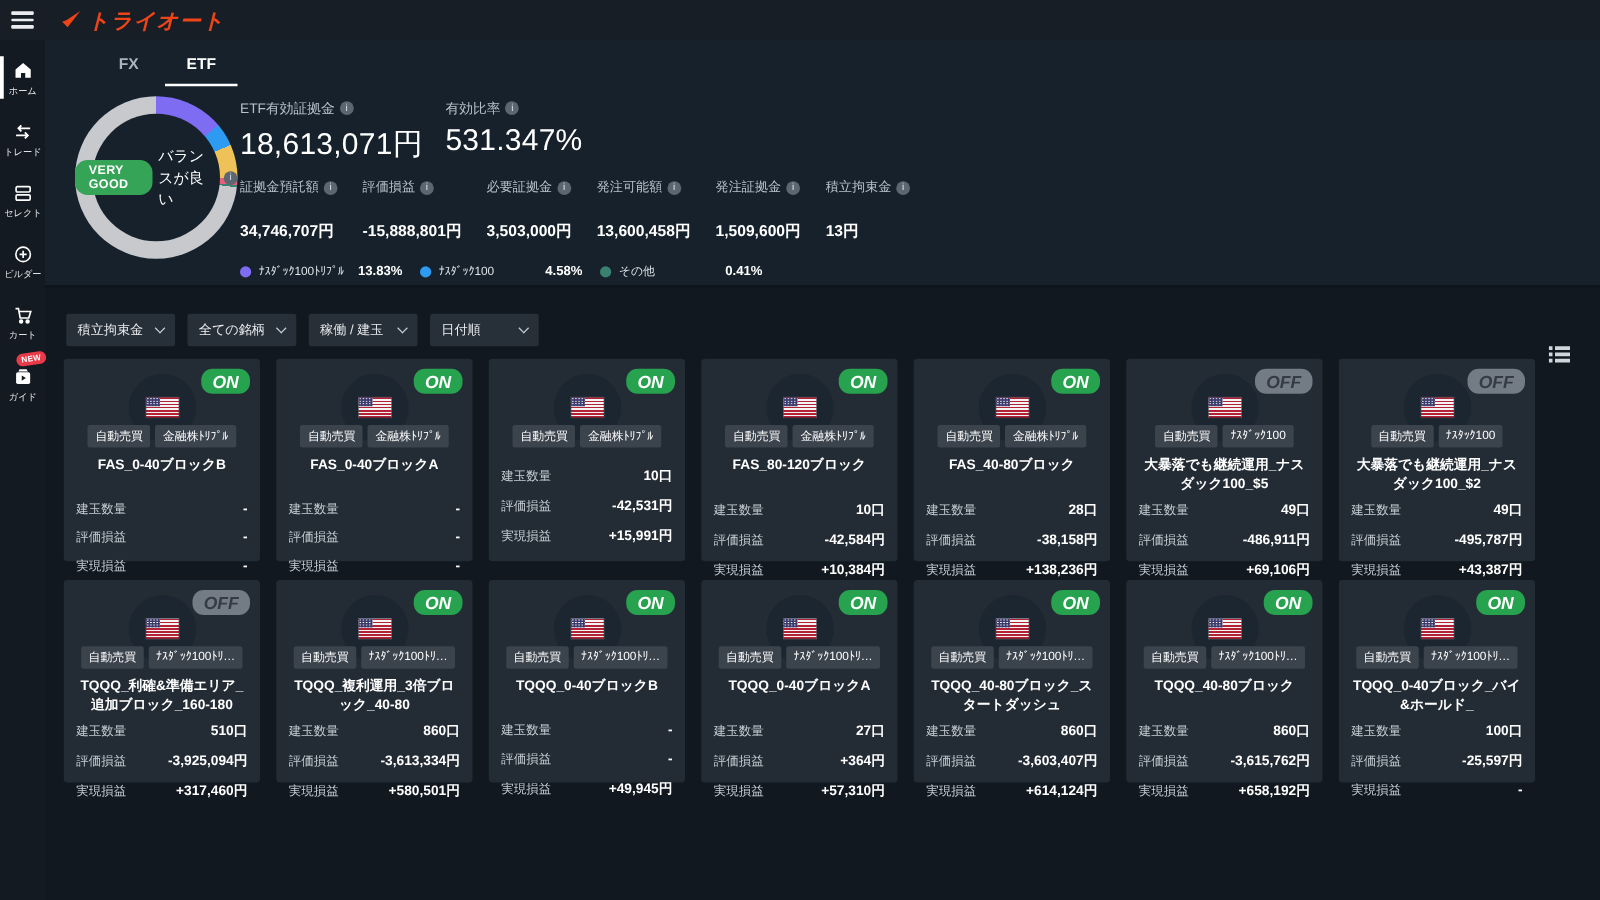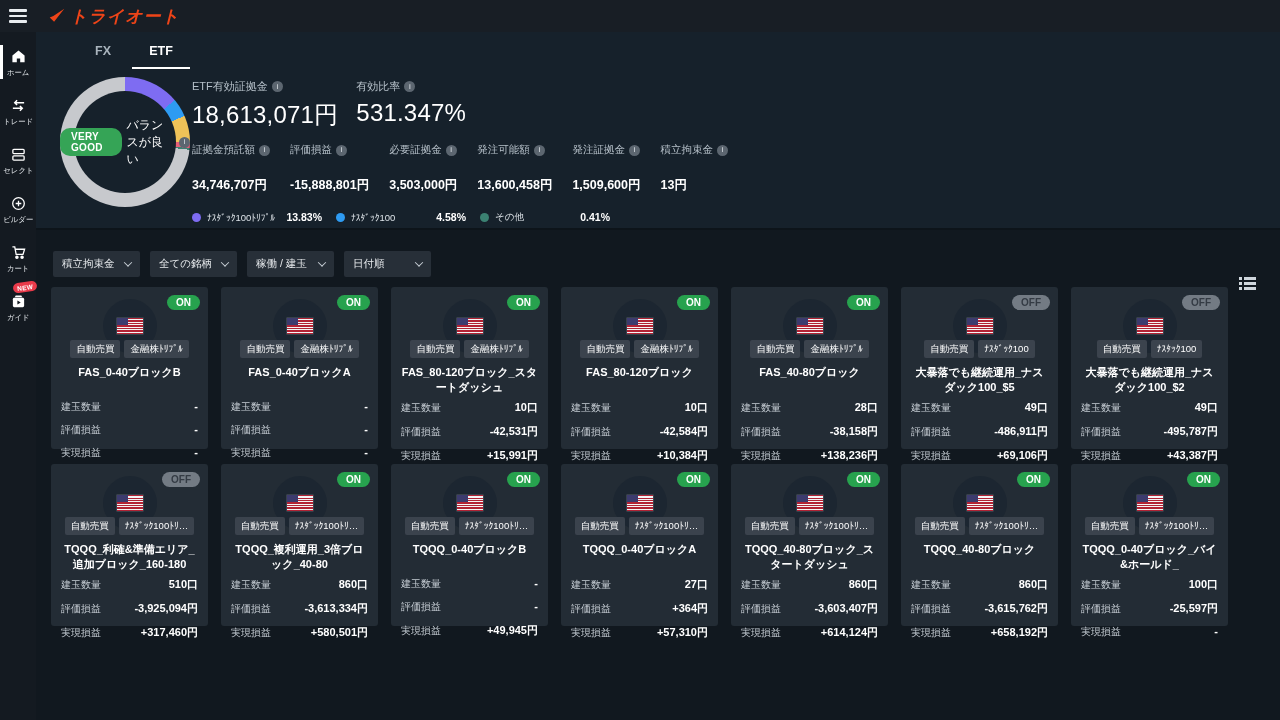--- a/index.html
+++ b/index.html
@@ -59,21 +59,21 @@
   .pf-tabs { display:flex; margin-left:4px; }
   .pf-tab { font-size:11.5px; font-weight:bold; padding:5px 13px; background:#272f38; color:#fff; cursor:pointer; }
   .pf-tab.active { background:#fff; color:#1b222a; }
   .filter-row { display:flex; gap:10px; margin-top:12px; margin-left:2px; }
   .dropdown { width:87px; height:26px; background:#272f38; border-radius:2px; display:flex; align-items:center; justify-content:space-between; padding:0 9px; font-size:10.5px; color:#e8ebee; cursor:pointer; }
   .chev { width:6px; height:6px; border-right:1.5px solid #c7ced5; border-bottom:1.5px solid #c7ced5; transform:rotate(45deg) translate(-1px,-1px); }
   .list-toggle { position:absolute; right:24px; top:46px; cursor:pointer; }
 
   .cards-grid { display:grid; grid-template-columns:repeat(7,157px); gap:15px 13px; margin-top:10px; }
   .card { position:relative; height:162px; background:#232c35; border-radius:3px; padding:9px 10px 9px; display:flex; flex-direction:column; cursor:pointer; }
-  .status-badge { position:absolute; top:8px; right:8px; font-size:10px; font-weight:bold; padding:2px 9px; border-radius:9px; }
+  .status-badge { position:absolute; top:8px; right:8px; font-size:14px; font-weight:bold; padding:2px 9px; border-radius:9px;font-style:italic; }
   .status-badge.on { background:#27a24e; color:#fff; }
   .status-badge.off { background:#737b84; color:#343b44; }
   .flag-wrap { align-self:center; margin-top:3px; width:54px; height:54px; border-radius:50%; background:#1c2631; display:flex; align-items:center; justify-content:center; flex:none; }
   .flag { position:relative; width:26px; height:16px; background:repeating-linear-gradient(180deg,#b22234 0 1.25px,#f4f4f4 1.25px 2.5px); box-shadow:0 0 0 .5px rgba(255,255,255,.25); }
   .canton { position:absolute; top:0; left:0; width:11px; height:7px; background:#3c3b6e; background-image:radial-gradient(#fff .5px,transparent .6px); background-size:2.5px 2px; }
   .chips { display:flex; justify-content:center; gap:4px; margin-top:-13px; z-index:2; }
   .chip { background:#3b434d; color:#fff; font-size:9.5px; padding:2.5px 6px; border-radius:2px; white-space:nowrap; max-width:92px; overflow:hidden; }
   .card-title { margin-top:7px; font-size:11px; font-weight:bold; text-align:center; line-height:1.35; color:#fff; word-break:break-all; min-height:30px; }
   .stats { margin-top:auto; }
   .srow { display:flex; justify-content:space-between; align-items:baseline; padding:4.5px 0; }
@@ -361,21 +361,20 @@
     <span class="status-badge on">ON</span>
     <div class="flag-wrap">
       <div class="flag">
                 <span class="canton"></span>
               </div>
     </div>
     <div class="chips">
       <span class="chip auto-chip">自動売買</span>
       <span class="chip tag-chip">金融株ﾄﾘﾌﾟﾙ</span>
     </div>
-    <div class="card-title title-el">FAS_80-120ブロック_スタートダッシュ</div>
     <div class="stats">
       <div class="srow">
                 <span class="sl lbl-qty">建玉数量</span>
                 <span class="sv val-qty">10口</span>
               </div>
       <div class="srow">
                 <span class="sl lbl-unr">評価損益</span>
                 <span class="sv val-unr">-42,531円</span>
               </div>
       <div class="srow">

